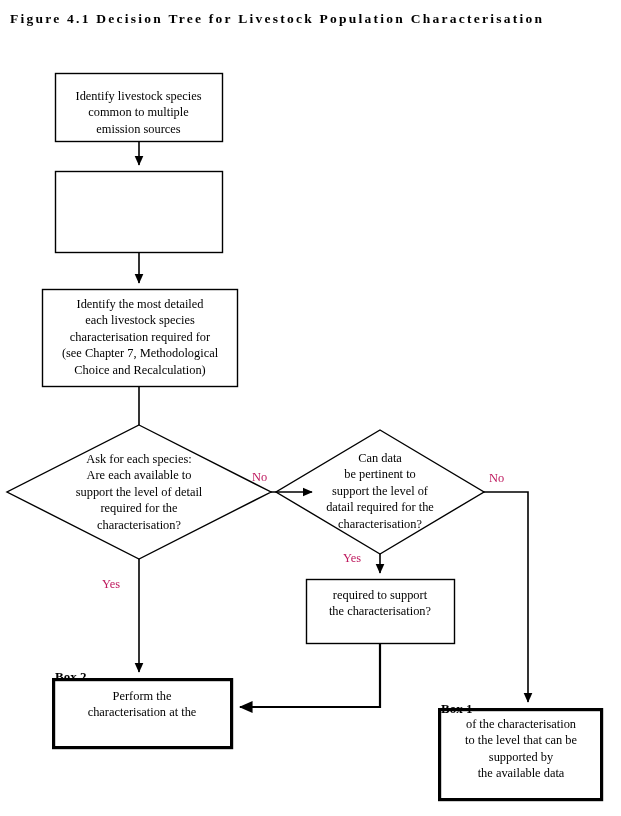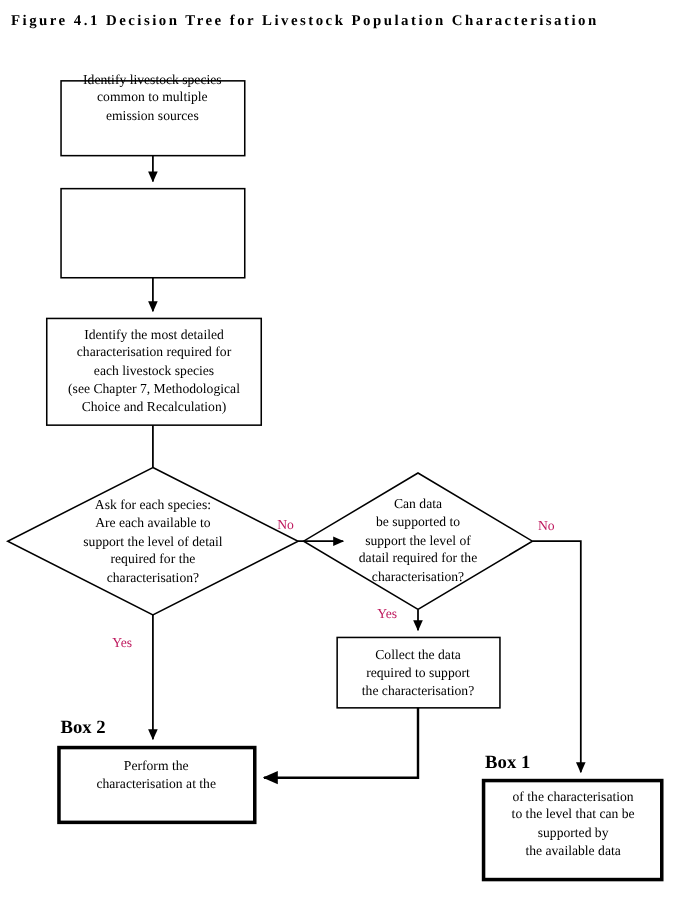--- a/index.html
+++ b/index.html
@@ -75,24 +75,25 @@
     font-family: "Liberation Serif", "DejaVu Serif", serif;
     font-size: 12.4px;
     line-height: 14px;
     color: #be185d;
     white-space: nowrap;
   }
   .box-tag {
     position: absolute;
     font-family: "Liberation Serif", "DejaVu Serif", serif;
     font-weight: bold;
-    font-size: 17px;
+    font-size: 13px;
     line-height: 14px;
     color: #000000;
     white-space: nowrap;
+    margin-top: 16px;
   }
   .tline { display: block; }
 </style>
 </head>
 <body>
 
 <div id="figure-root">
 
   <div class="fig-title">Figure 4.1 Decision Tree for Livestock Population Characterisation</div>
 
@@ -139,53 +140,52 @@
      collect data --&gt;
     <line class="connector" x1="380" y1="554" x2="380" y2="573" marker-end="url(#arrow-solid)"></line>
 
      down and into Box 1 --&gt;
     <polyline class="connector" points="484,492 528,492 528,702" marker-end="url(#arrow-solid)"></polyline>
 
     
     <polyline class="connector-thick" points="380,643.5 380,707 240,707" marker-end="url(#arrow-solid)"></polyline>
   </svg>
 
-  <div class="node-text" style="left:55px; top:64px; width:167px;">
+  <div class="node-text" style="left:55px; top:88px; width:167px;">
     <span class="tline">Identify livestock species</span>
     <span class="tline">common to multiple</span>
     <span class="tline">emission sources</span>
   </div>
 
 
   <div class="node-text" style="left:40px; top:296px; width:200px;">
     <span class="tline">Identify the most detailed</span>
+    <span class="tline">each livestock species</span>
     <span class="tline">characterisation required for</span>
-    <span class="tline">each livestock species</span>
     <span class="tline">(see Chapter 7, Methodological</span>
     <span class="tline">Choice and Recalculation)</span>
   </div>
 
   <div class="node-text" style="left:39px; top:451px; width:200px;">
     <span class="tline">Ask for each species:</span>
     <span class="tline">Are each available to</span>
     <span class="tline">support the level of detail</span>
     <span class="tline">required for the</span>
     <span class="tline">characterisation?</span>
   </div>
 
   <div class="node-text" style="left:287px; top:450px; width:186px;">
     <span class="tline">Can data</span>
-    <span class="tline">be supported to</span>
+    <span class="tline">be pertinent to</span>
     <span class="tline">support the level of</span>
     <span class="tline">datail required for the</span>
     <span class="tline">characterisation?</span>
   </div>
 
   <div class="node-text" style="left:306px; top:587px; width:148px;">
-    <span class="tline">Collect the data</span>
     <span class="tline">required to support</span>
     <span class="tline">the characterisation?</span>
   </div>
 
   <div class="box-tag" style="left:55px; top:654px;">Box 2</div>
 
   <div class="node-text" style="left:53px; top:688px; width:178px;">
     <span class="tline">Perform the</span>
     <span class="tline">characterisation at the</span>
   </div>

